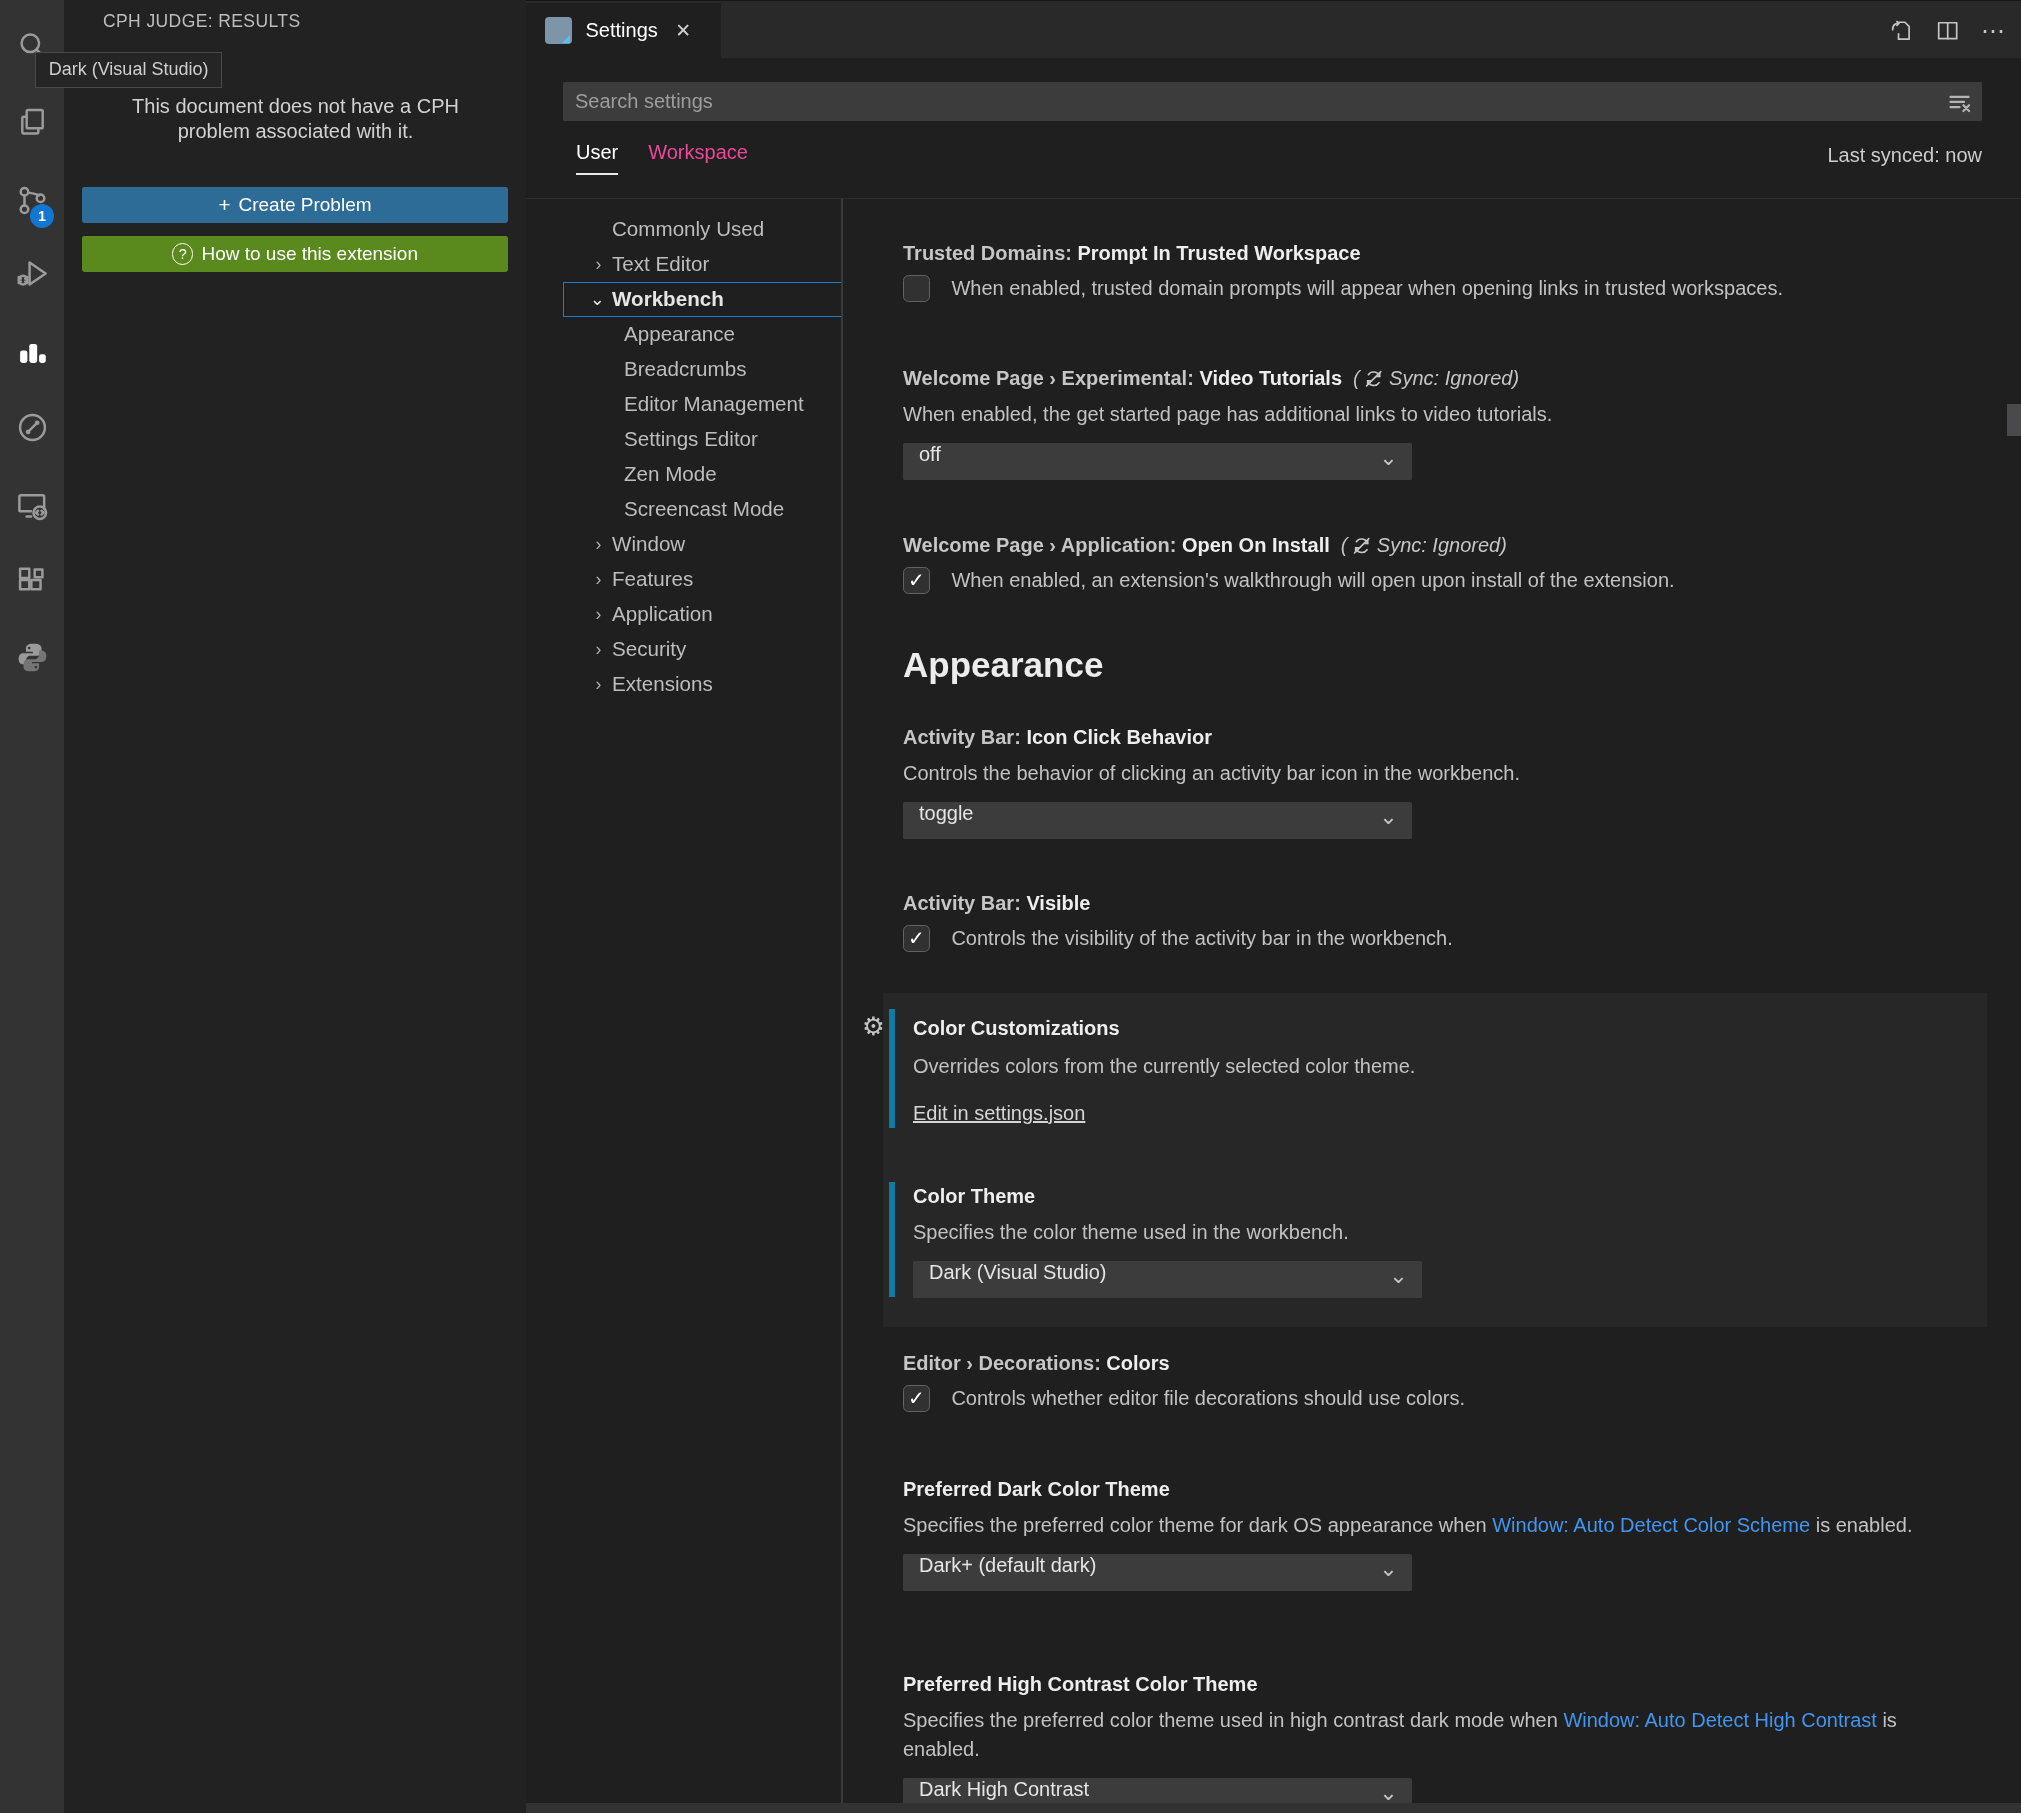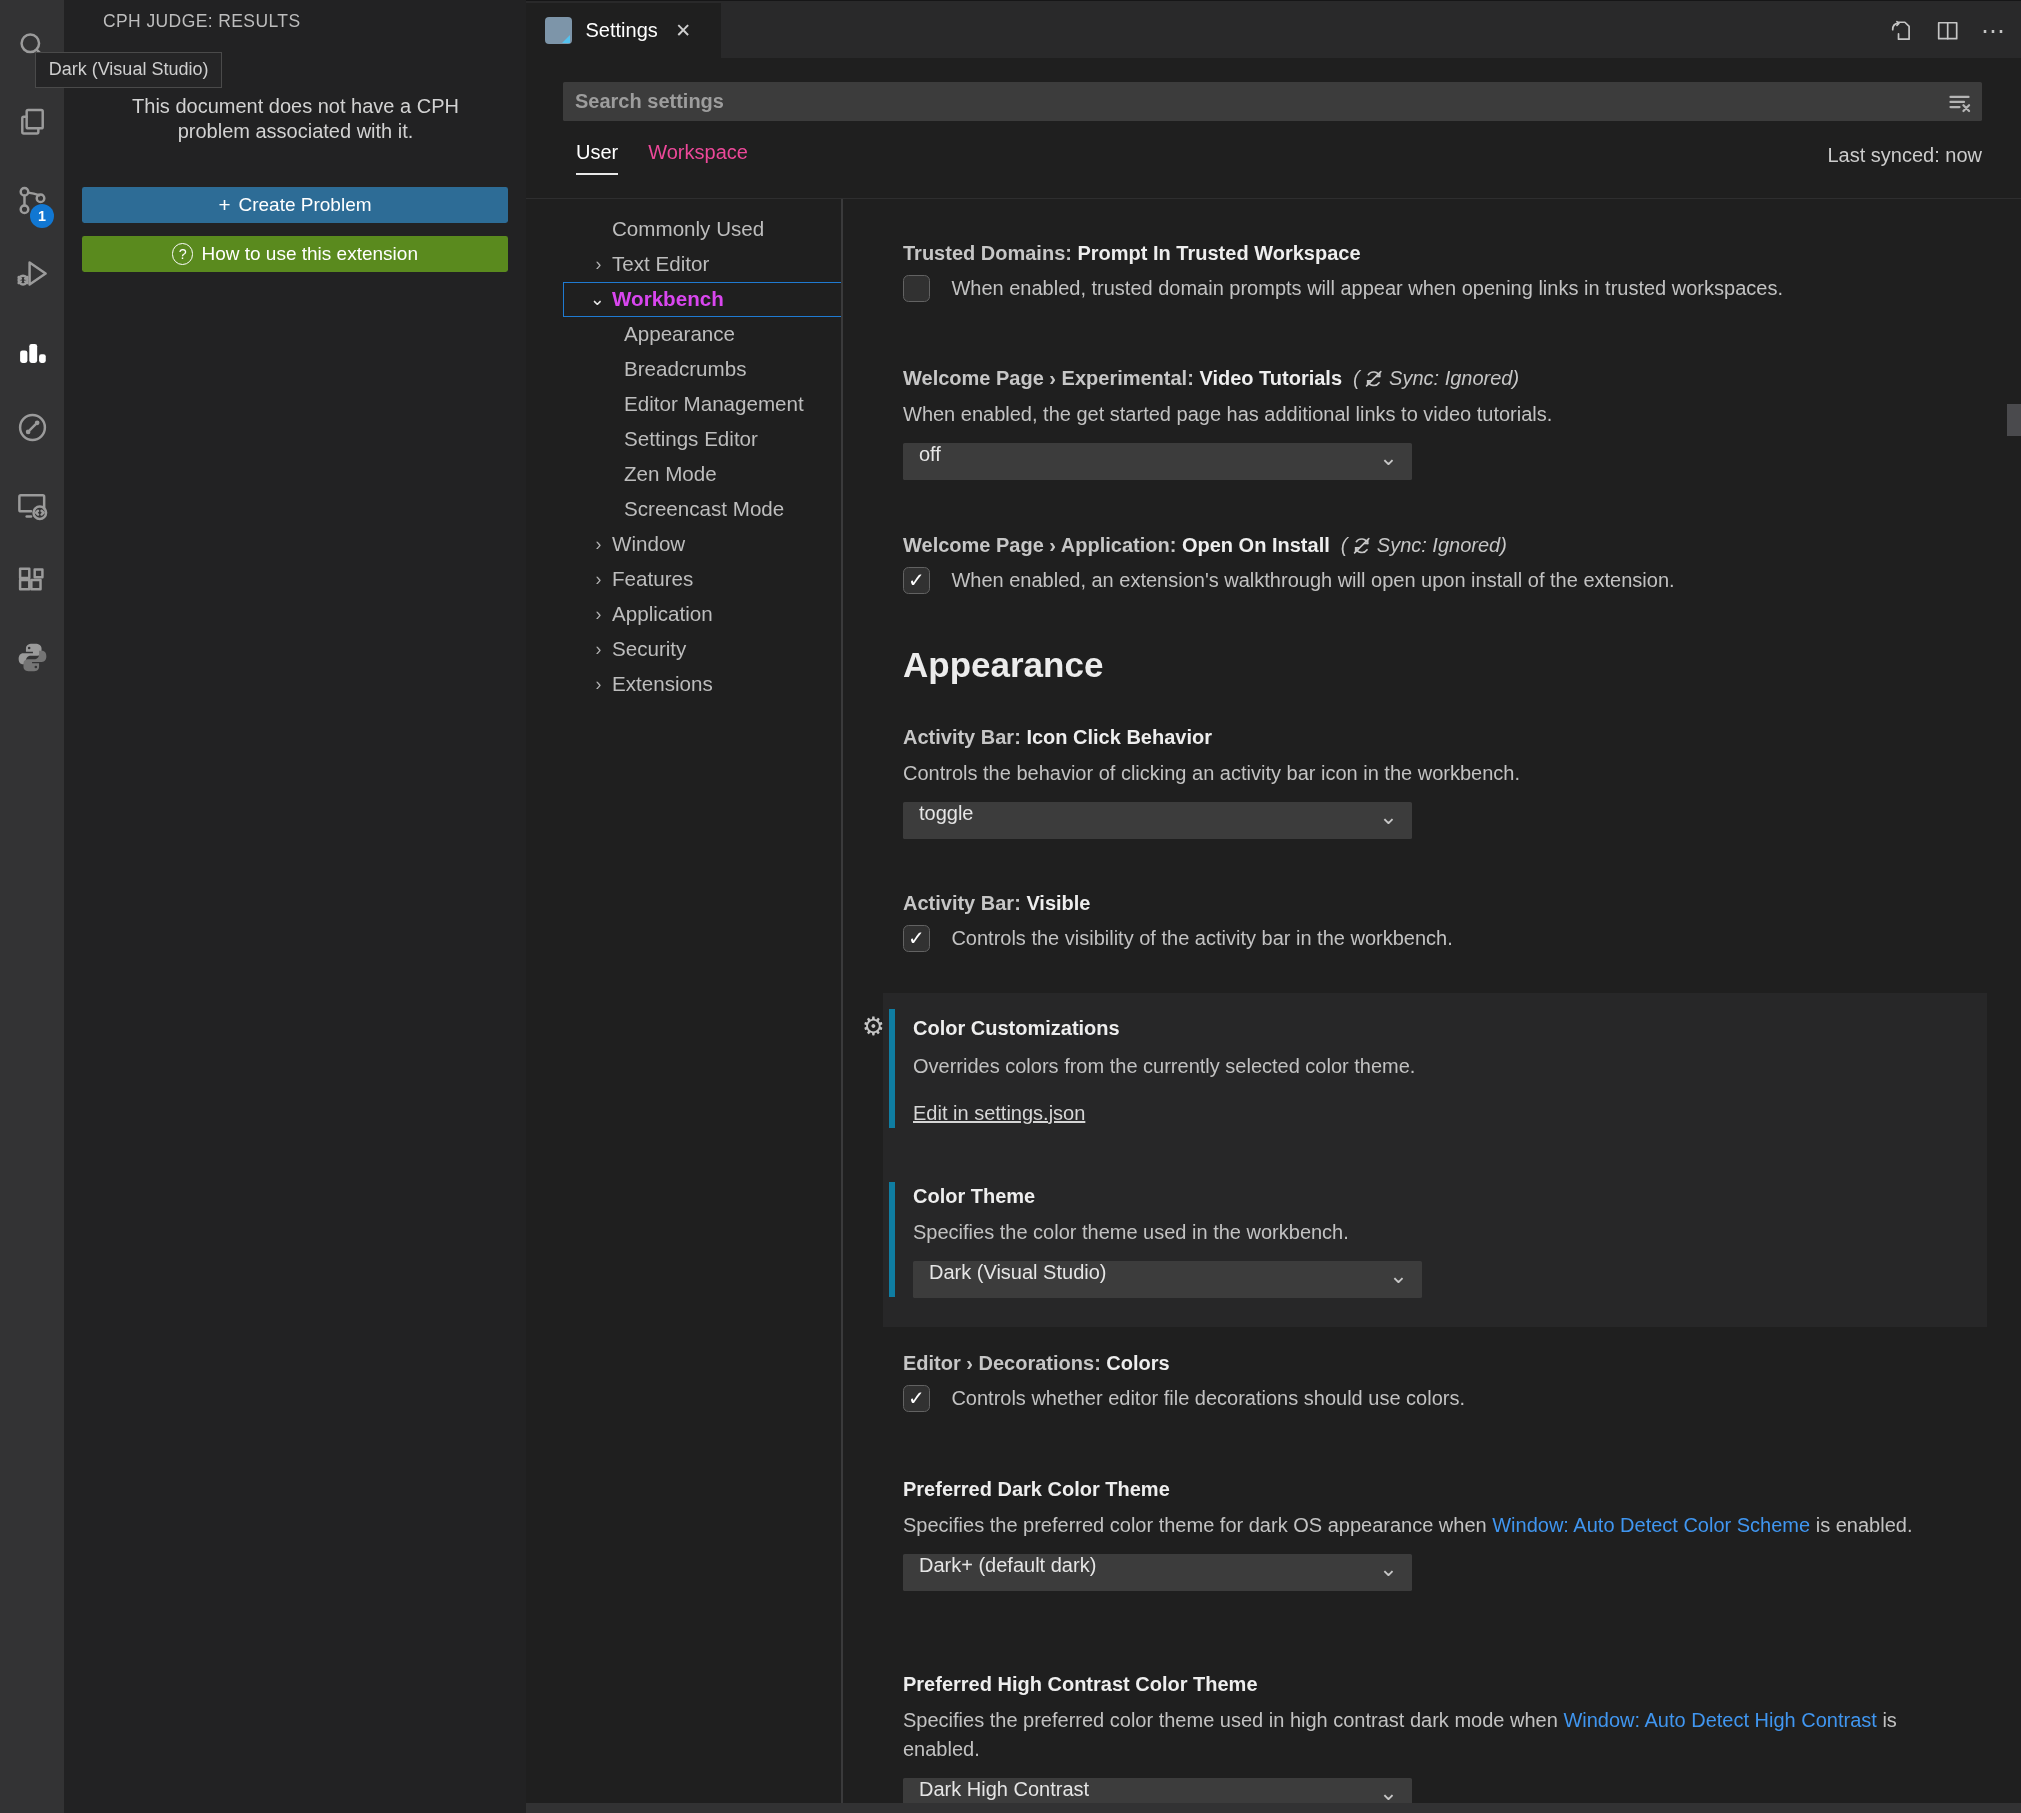--- a/index.html
+++ b/index.html
@@ -41,41 +41,41 @@
   .tab-label { margin-left:13.5px; font-size:20px; color:#ffffff; }
   .tab-close { margin-left:17.5px; font-size:19px; color:#cfcfcf; cursor:pointer; }
   .tab-actions { position:absolute; right:14.3px; top:1.6px; height:56px; display:flex; align-items:center; gap:20.6px; }
   .tab-actions svg { width:25.4px; height:25.4px; stroke:#c5c5c5; fill:none; stroke-width:1.6; stroke-linecap:round; stroke-linejoin:round; cursor:pointer; }
   .ellipsis { font-size:24px; color:#c5c5c5; letter-spacing:1.6px; cursor:pointer; }
 
   
   .settings-header { position:absolute; left:0; top:58px; width:1495px; height:141px; border-bottom:0.8px solid #2e2e2f; }
   .search-box { position:absolute; left:37px; top:24px; width:1419px; height:39px; background:#3c3c3c; border-radius:1.6px; }
   .search-box input { width:100%; height:100%; background:transparent; border:none; outline:none;
-    color:#f9a8d4; font-size:20px; font-family:inherit; padding:0 48px 0 12px;font-weight:bold; }
+    color:#f9a8d4; font-size:20px; font-family:inherit; padding:0 48px 0 12px; }
   .search-box input::placeholder { color:#9d9d9d; }
   .filter-btn { position:absolute; right:9.5px; top:7.1px; width:27px; height:27px; cursor:pointer; }
   .filter-btn svg { width:27px; height:27px; stroke:#b5b5b5; fill:none; stroke-width:2; stroke-linecap:round; }
   .scope-row { position:absolute; left:50px; top:83px; display:flex; gap:30px; }
   .scope { font-size:20px; color:#ec4899; padding-bottom:11px; cursor:pointer; position:relative; }
   .scope.active { color:#ffffff; }
   .scope.active::after { content:""; position:absolute; left:0; bottom:0; width:100%; height:1.6px; background:#e8e8e8; }
   .last-synced { position:absolute; right:39px; top:86px; font-size:20px; color:#cccccc; }
 
   
   .settings-body { position:absolute; left:0; top:199px; width:1495px; height:1615px; }
   .toc { position:absolute; left:0; top:0; width:315px; height:100%; padding-top:12.7px; }
   .toc-sash { position:absolute; left:315px; top:0; width:2.4px; height:100%; background:#3a3a3b; }
   .toc-item { position:relative; height:35px; display:flex; align-items:center; font-size:20.6px; color:#bdbdbd; cursor:pointer; }
   .toc-item .chev { position:absolute; left:62px; width:20.6px; font-size:17.5px; color:#b0b0b0; text-align:center; }
   .toc-item .lab { position:absolute; left:86px; white-space:nowrap; }
   .toc-item.lvl2 .lab { left:98px; }
   .toc-item.selected { border:1.6px solid #1f7ad1; width:280px; margin-left:37px; }
   .toc-item.selected .chev { left:23px; color:#e8e8e8; }
-  .toc-item.selected .lab { left:48px; color:#d946ef; font-weight:700; }
+  .toc-item.selected .lab { left:48px; color:#e5e5e5; font-weight:700; }
 
   .content { position:absolute; left:318px; top:0; width:1178px; height:100%; }
   .row { position:absolute; left:59px; width:1080px; }
   .stitle { font-size:20px; line-height:25.4px; white-space:nowrap; }
   .stitle .cat { color:#c6c6c6; font-weight:700; }
   .stitle .name { color:#eeeeee; font-weight:700; }
   .sync { font-style:italic; color:#c6c6c6; font-weight:400; margin-left:11px; }
   .sync svg { width:21.4px; height:21.4px; stroke:#c6c6c6; fill:none; stroke-width:1.8; stroke-linecap:round; vertical-align:-4px; margin:0 4.8px 0 3.2px; }
   .sdesc { font-size:20px; line-height:29px; color:#c2c2c2; }
   .check-line { display:flex; align-items:center; gap:21.4px; margin-top:7.1px; }

